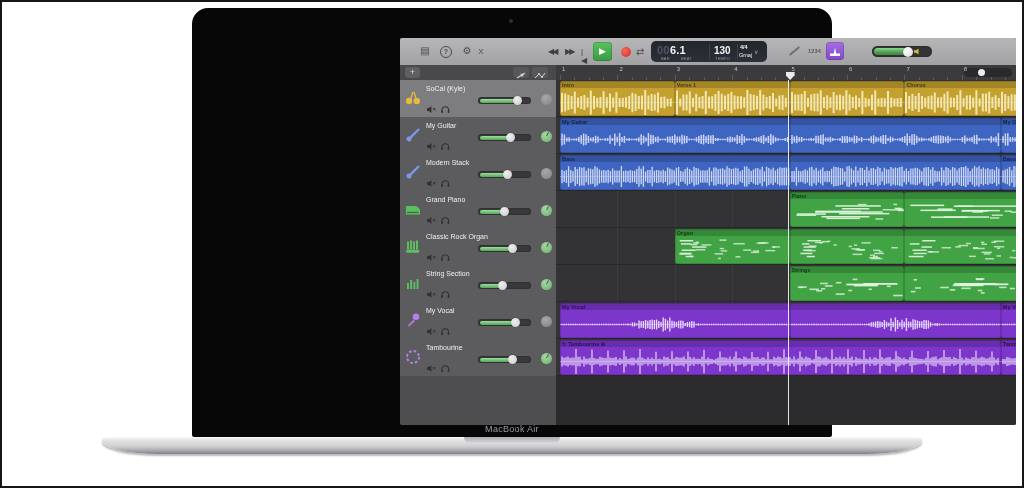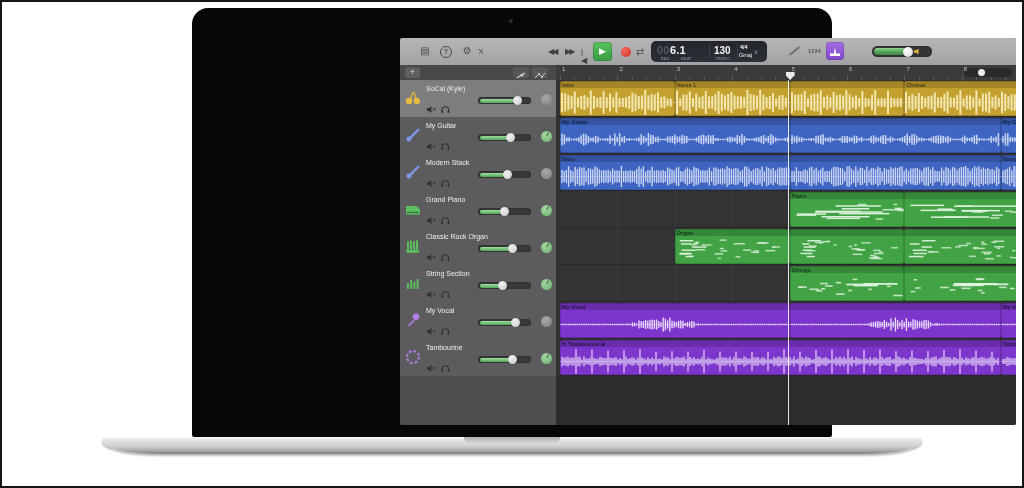--- a/index.html
+++ b/index.html
@@ -762,17 +762,18 @@
             <line x1="0" y1="21.5" x2="29.847999999999974" y2="21.5" stroke="#e3d3f6" stroke-width=".6" opacity=".7"></line>
             <path d="M2.0 19.1V23.9M4.0 19.1V23.9M6.0 17.0V26.0M8.0 17.5V25.5M10.0 18.3V24.7M12.0 18.4V24.6M14.0 17.9V25.1M16.0 10.3V32.7M18.0 17.9V25.1M20.0 17.5V25.5M22.0 19.1V23.9M24.0 18.2V24.8M26.0 18.4V24.6M28.0 19.0V24.0" stroke="#e3d3f6" stroke-width="1.24" fill="none"></path>
           </svg>
           <span class="r-label">Tambourine</span>
         </div>
       </div>
     <div class="below-tl"></div>
     <div class="playhead"></div>
   </div>
 
+  <div class="chin-label">MacBook Air</div>
 </div>
 
 <div class="base">
   <div class="base-notch"></div>
 </div>
 
 </body></html>

